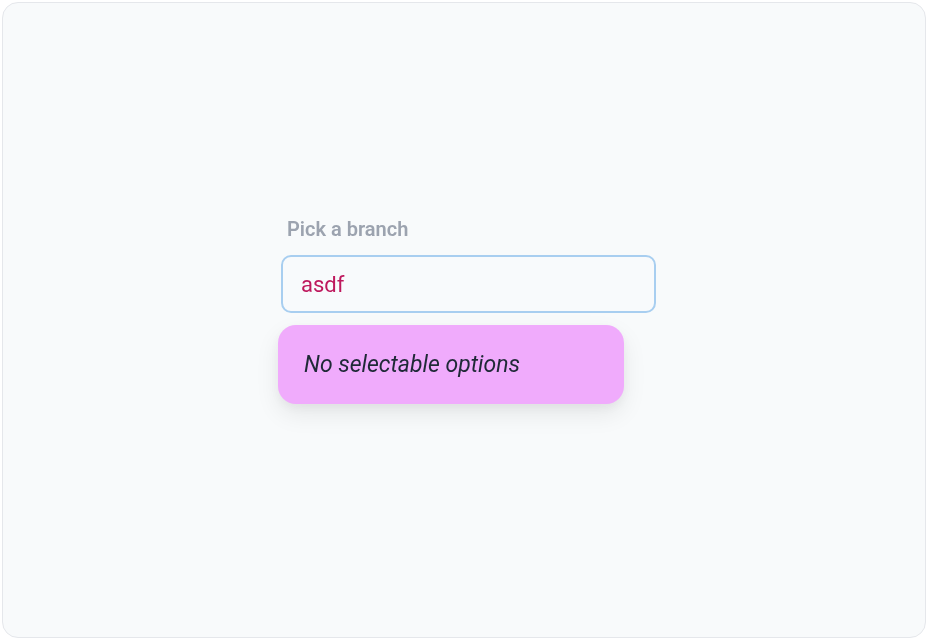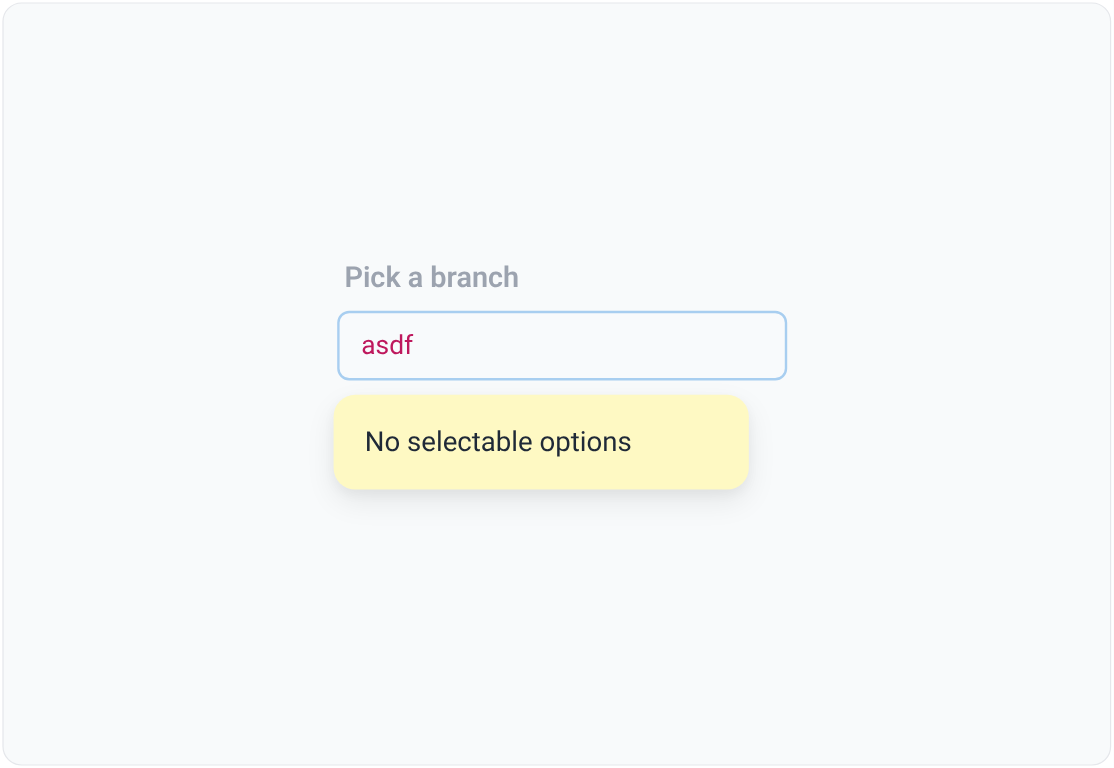--- a/index.html
+++ b/index.html
@@ -27,21 +27,21 @@
       border-radius: 16px;
       position: relative;
     }
     .content {
       position: absolute;
       left: 278px;
       top: 214px;
       width: 375px;
     }
     .label {
-      font-size: 24px;
+      font-size: 20px;
       font-weight: 600;
       color: #9ca3af;
       margin-bottom: 14px;
       padding-left: 6px;
     }
     .input-wrapper {
       position: relative;
     }
     .combobox-input {
       width: 375px;
@@ -53,24 +53,25 @@
       color: #be185d;
       padding: 0 18px;
       outline: none;
       font-family: inherit;
     }
     .dropdown {
       position: absolute;
       top: 70px;
       left: -3px;
       width: 346px;
-      background: #fef9c3;
+      background: #f0abfc;
       border-radius: 18px;
       box-shadow: 0 10px 25px rgba(0, 0, 0, 0.08), 0 4px 10px rgba(0, 0, 0, 0.04);
       padding: 26px 26px;
+      font-style: italic;
     }
     .dropdown-message {
       font-size: 23px;
       color: #1f2937;
       font-weight: 400;
     }
   </style>
 </head>
 <body>
 

